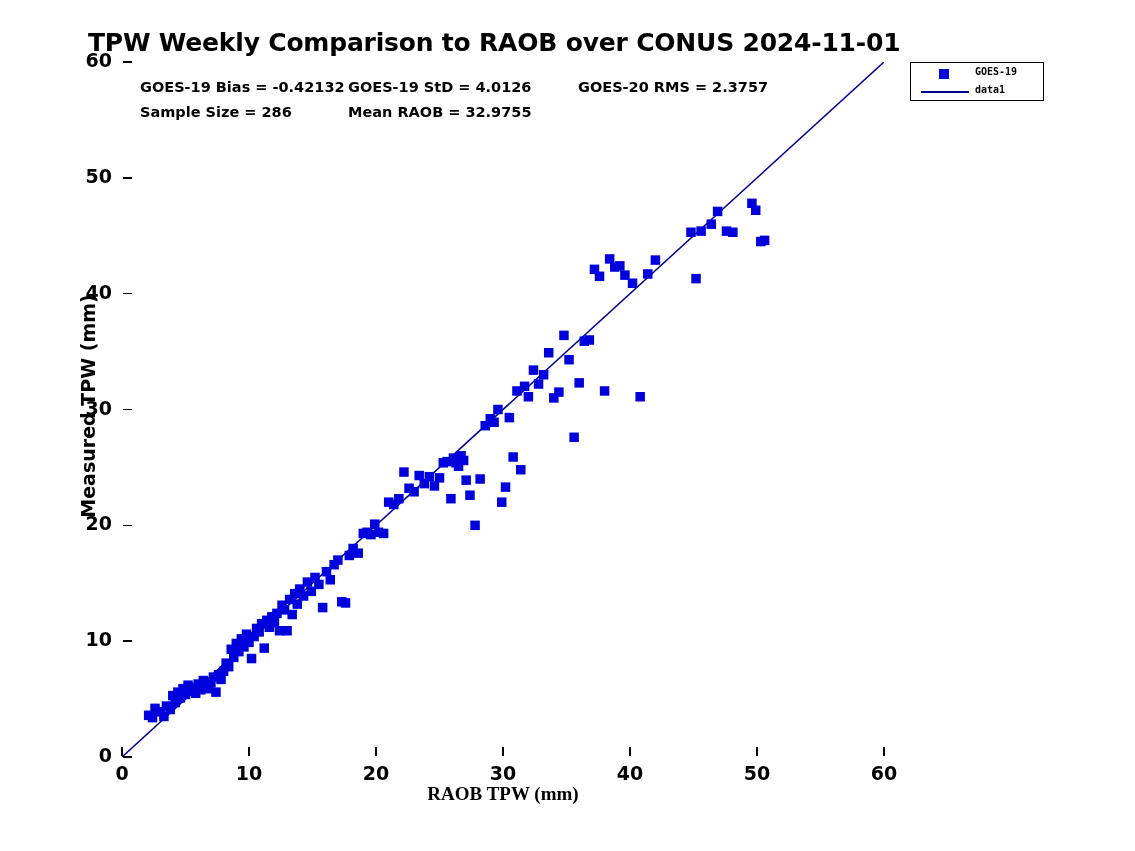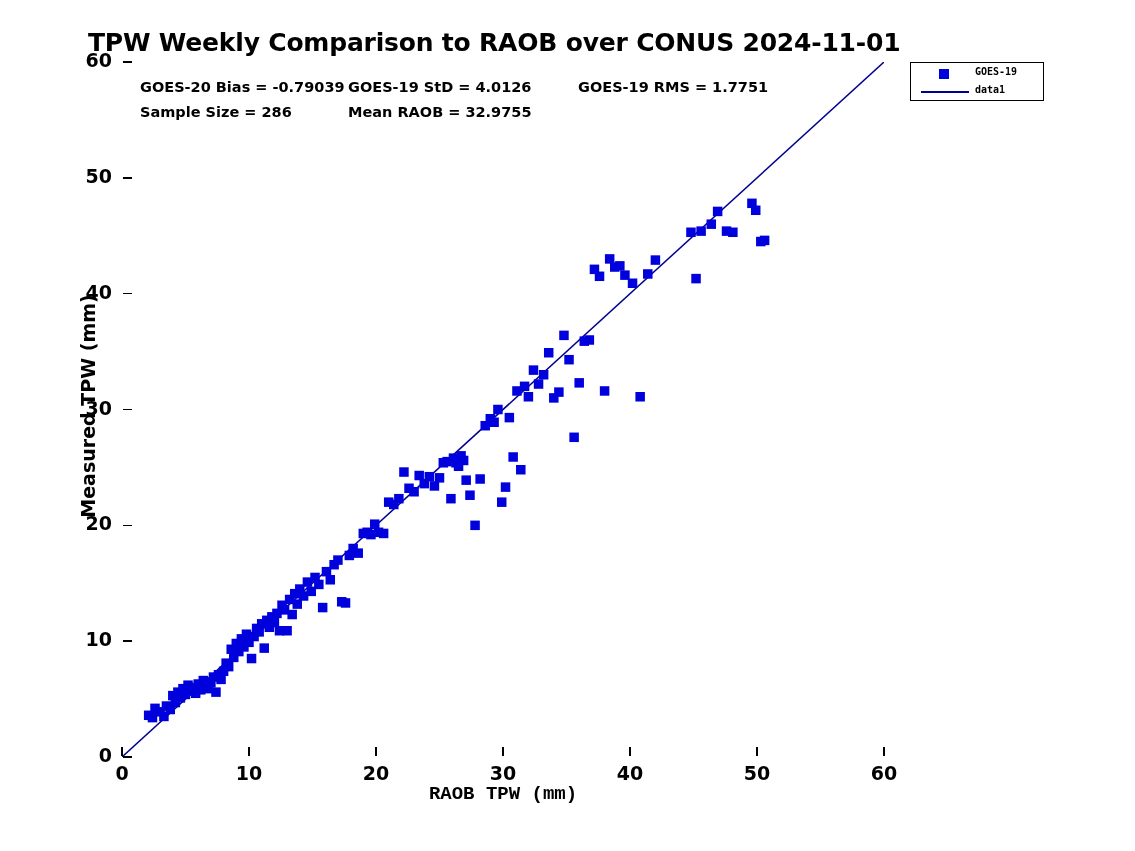--- a/index.html
+++ b/index.html
@@ -123,21 +123,21 @@
   
   #xlabel {
     position: absolute;
     left: 303px;
     top: 783px;
     width: 400px;
     text-align: center;
     font-size: 19px;
     font-weight: bold;
     color: #000000;
-    font-family: Liberation Mono, monospace;
+    font-family: Liberation Serif, serif;
   }
   #ylabel {
     position: absolute;
     left: -122px;
     top: 395px;
     width: 420px;
     text-align: center;
     font-size: 19px;
     font-weight: bold;
     color: #000000;
@@ -194,23 +194,23 @@
     font-family: "DejaVu Sans Mono", monospace;
   }
 </style>
 </head>
 <body>
 
 <div id="figure">
 
   <div id="chart-title">TPW Weekly Comparison to RAOB over CONUS 2024-11-01</div>
 
-  <div class="stat-text" id="stat-bias">GOES-20 Bias = -0.79039</div>
+  <div class="stat-text" id="stat-bias">GOES-19 Bias = -0.42132</div>
   <div class="stat-text" id="stat-std">GOES-19 StD = 4.0126</div>
-  <div class="stat-text" id="stat-rms">GOES-19 RMS = 1.7751</div>
+  <div class="stat-text" id="stat-rms">GOES-20 RMS = 2.3757</div>
   <div class="stat-text" id="stat-sample">Sample Size = 286</div>
   <div class="stat-text" id="stat-mean">Mean RAOB = 32.9755</div>
 
   <div id="spine-left"></div>
   <div id="spine-bottom"></div>
 
   <div id="plot-area">
     <svg id="plot-svg" viewBox="0 0 762 695" preserveAspectRatio="none" xmlns="http://www.w3.org/2000/svg">
       <g id="ref-line-group">
           <line x1="0" y1="695" x2="762" y2="0" stroke="#00008f" stroke-width="1.5"></line>

